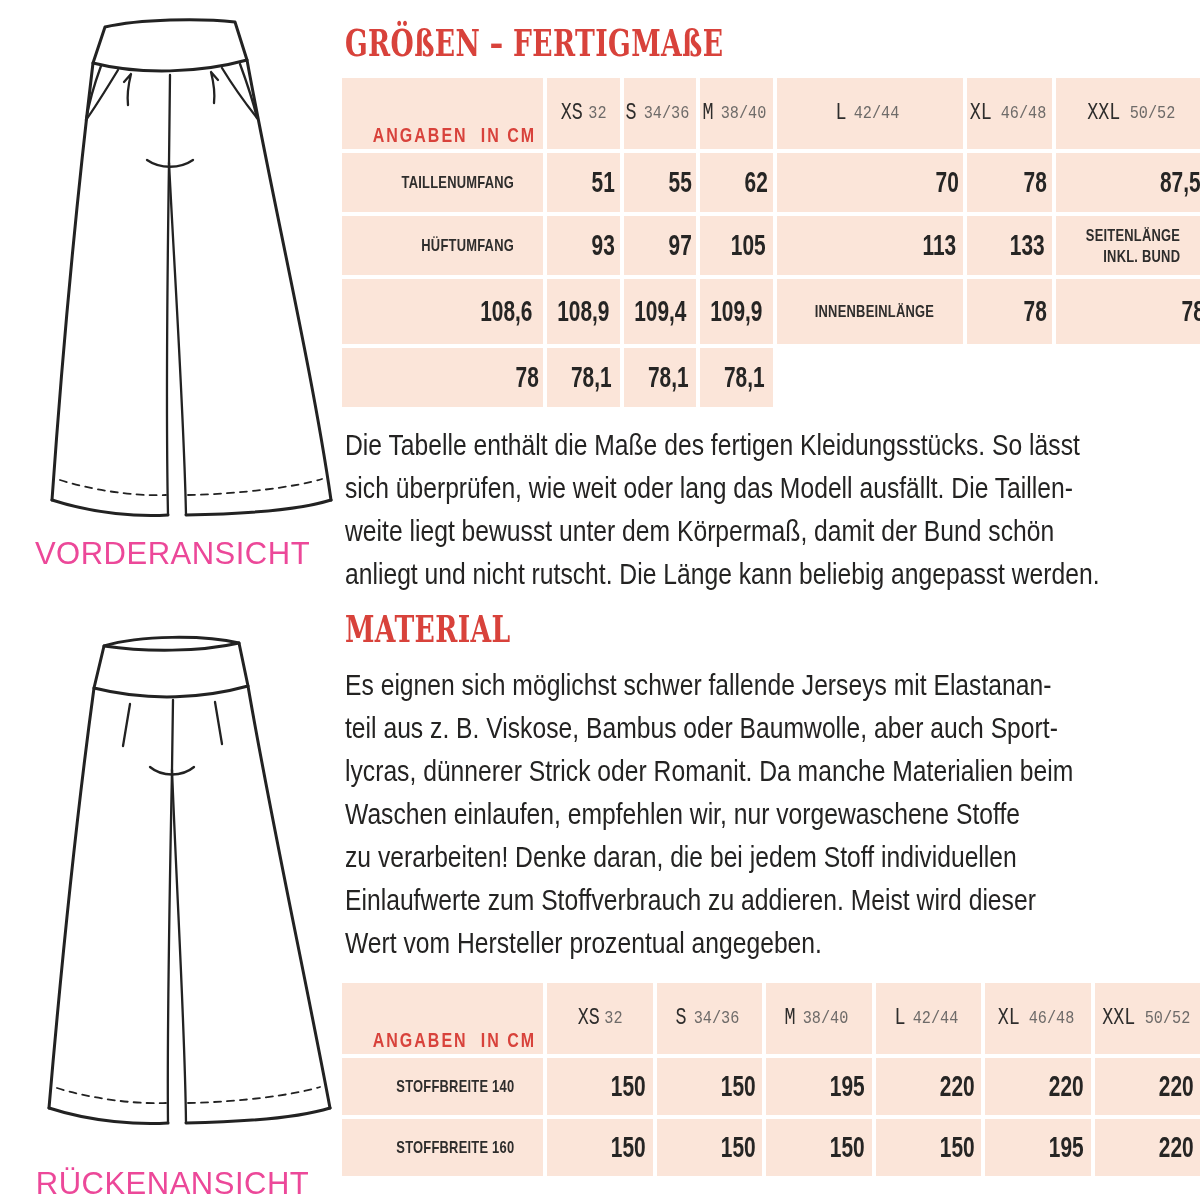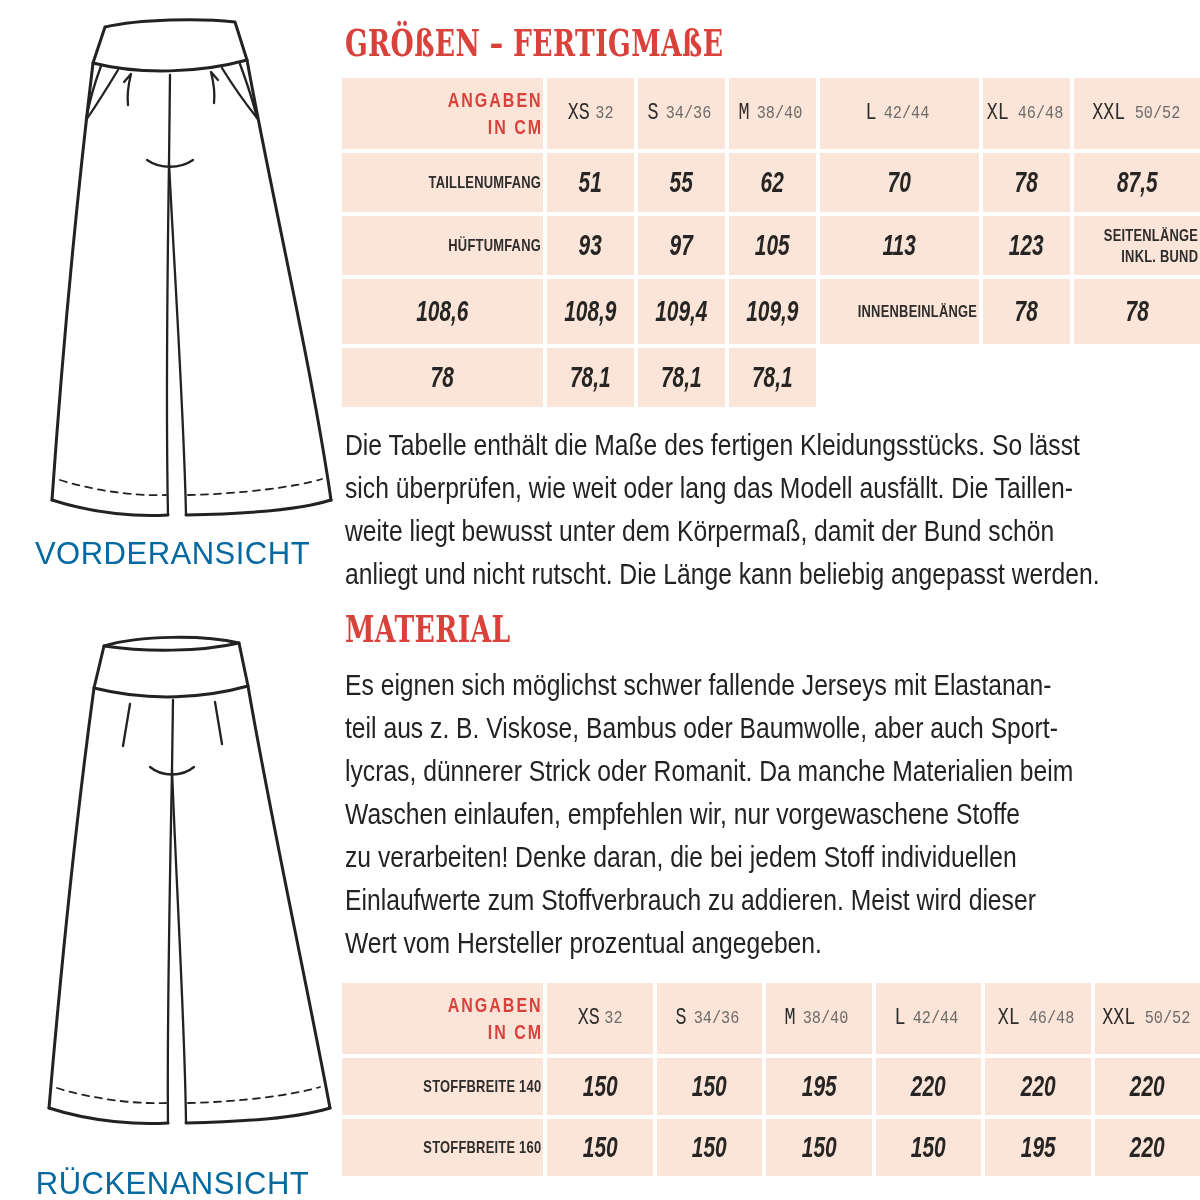--- a/index.html
+++ b/index.html
@@ -5,21 +5,21 @@
   html,body { margin:0; padding:0; background:#fff; }
   .page {
     position:relative; width:1200px; height:1200px; background:#fff;
     font-family:"Liberation Sans", sans-serif; overflow:hidden;
   }
 
   
   .sketch { position:absolute; left:0; }
   .view-label {
     position:absolute; left:0; width:345px; text-align:center;
-    font-size:31px; color:#0369a1; letter-spacing:0.5px; white-space:nowrap;
+    font-size:31px; color:#ec4899; letter-spacing:0.5px; white-space:nowrap;
   }
 
   
   .section-title {
     position:absolute; left:345px; margin:0;
     color:var(--accent-red,#d8423b);
     font-family:"DejaVu Serif", serif; font-weight:bold;
     font-size:37px; line-height:38px; letter-spacing:0.5px;
     transform:scaleX(0.72); transform-origin:left top; white-space:nowrap;
   }
@@ -32,46 +32,46 @@
     white-space:pre-line;
   }
 
   
   .mtable {
     position:absolute; left:342px; width:858px;
     display:grid; grid-template-columns:201px repeat(6,1fr); gap:4px;
   }
   .cell { background:var(--table-pink,#fbe5d9); }
   .cell.redhead {
-    display:flex; flex-direction:column; justify-content:center;
+    display:flex; flex-direction:row; justify-content:center;
     align-items:flex-end; 
   }
   .cell.redhead div {
     color:var(--accent-red,#d8423b); font-weight:bold; font-size:20px;
     letter-spacing:2.5px; line-height:27px; white-space:nowrap;
     transform:scaleX(0.8); transform-origin:right center;
   }
   .cell.head {
     display:flex; flex-direction:row; align-items:center;
     justify-content:center; gap:0;font-family:Liberation Mono, monospace;
   }
   .cell.head .sz { font-size:23px; color:#2e2d2c; line-height:25px;
     transform:scaleX(0.8); white-space:nowrap; }
   .cell.head .rg { font-size:19px; color:#6e6b69; line-height:21px;
     transform:scaleX(0.8); white-space:nowrap; }
   .cell.lbl {
     display:flex; flex-direction:column; justify-content:center;
-    align-items:flex-end; padding-right:2px;
+    align-items:flex-end; padding-right:29px;
   }
   .cell.lbl div {
     font-weight:bold; font-size:17px; color:#2e2d2c; letter-spacing:0.3px;
     line-height:21px; white-space:nowrap;
     transform:scaleX(0.76); transform-origin:right center;
   }
-  .cell.val { display:flex; align-items:center; justify-content:center;font-style:italic; }
+  .cell.val { display:flex; align-items:center; justify-content:flex-end; }
   .cell.val span {
     font-size:29px; font-weight:bold; color:#262524; white-space:nowrap;
     transform:scaleX(0.72);
   }
 
   
   .sk { stroke:var(--sketch-stroke,#222222); fill:none;
         stroke-linecap:round; stroke-linejoin:round; }
 </style>
 </head>
@@ -198,21 +198,21 @@
     <div class="cell val">
         <span>97</span>
       </div>
     <div class="cell val">
         <span>105</span>
       </div>
     <div class="cell val">
         <span>113</span>
       </div>
     <div class="cell val">
-        <span>123</span>
+        <span>133</span>
       </div>
 
     <div class="cell lbl">
       <div>SEITENLÄNGE</div>
       <div>INKL. BUND</div>
     </div>
     <div class="cell val">
         <span>108,6</span>
       </div>
     <div class="cell val">

